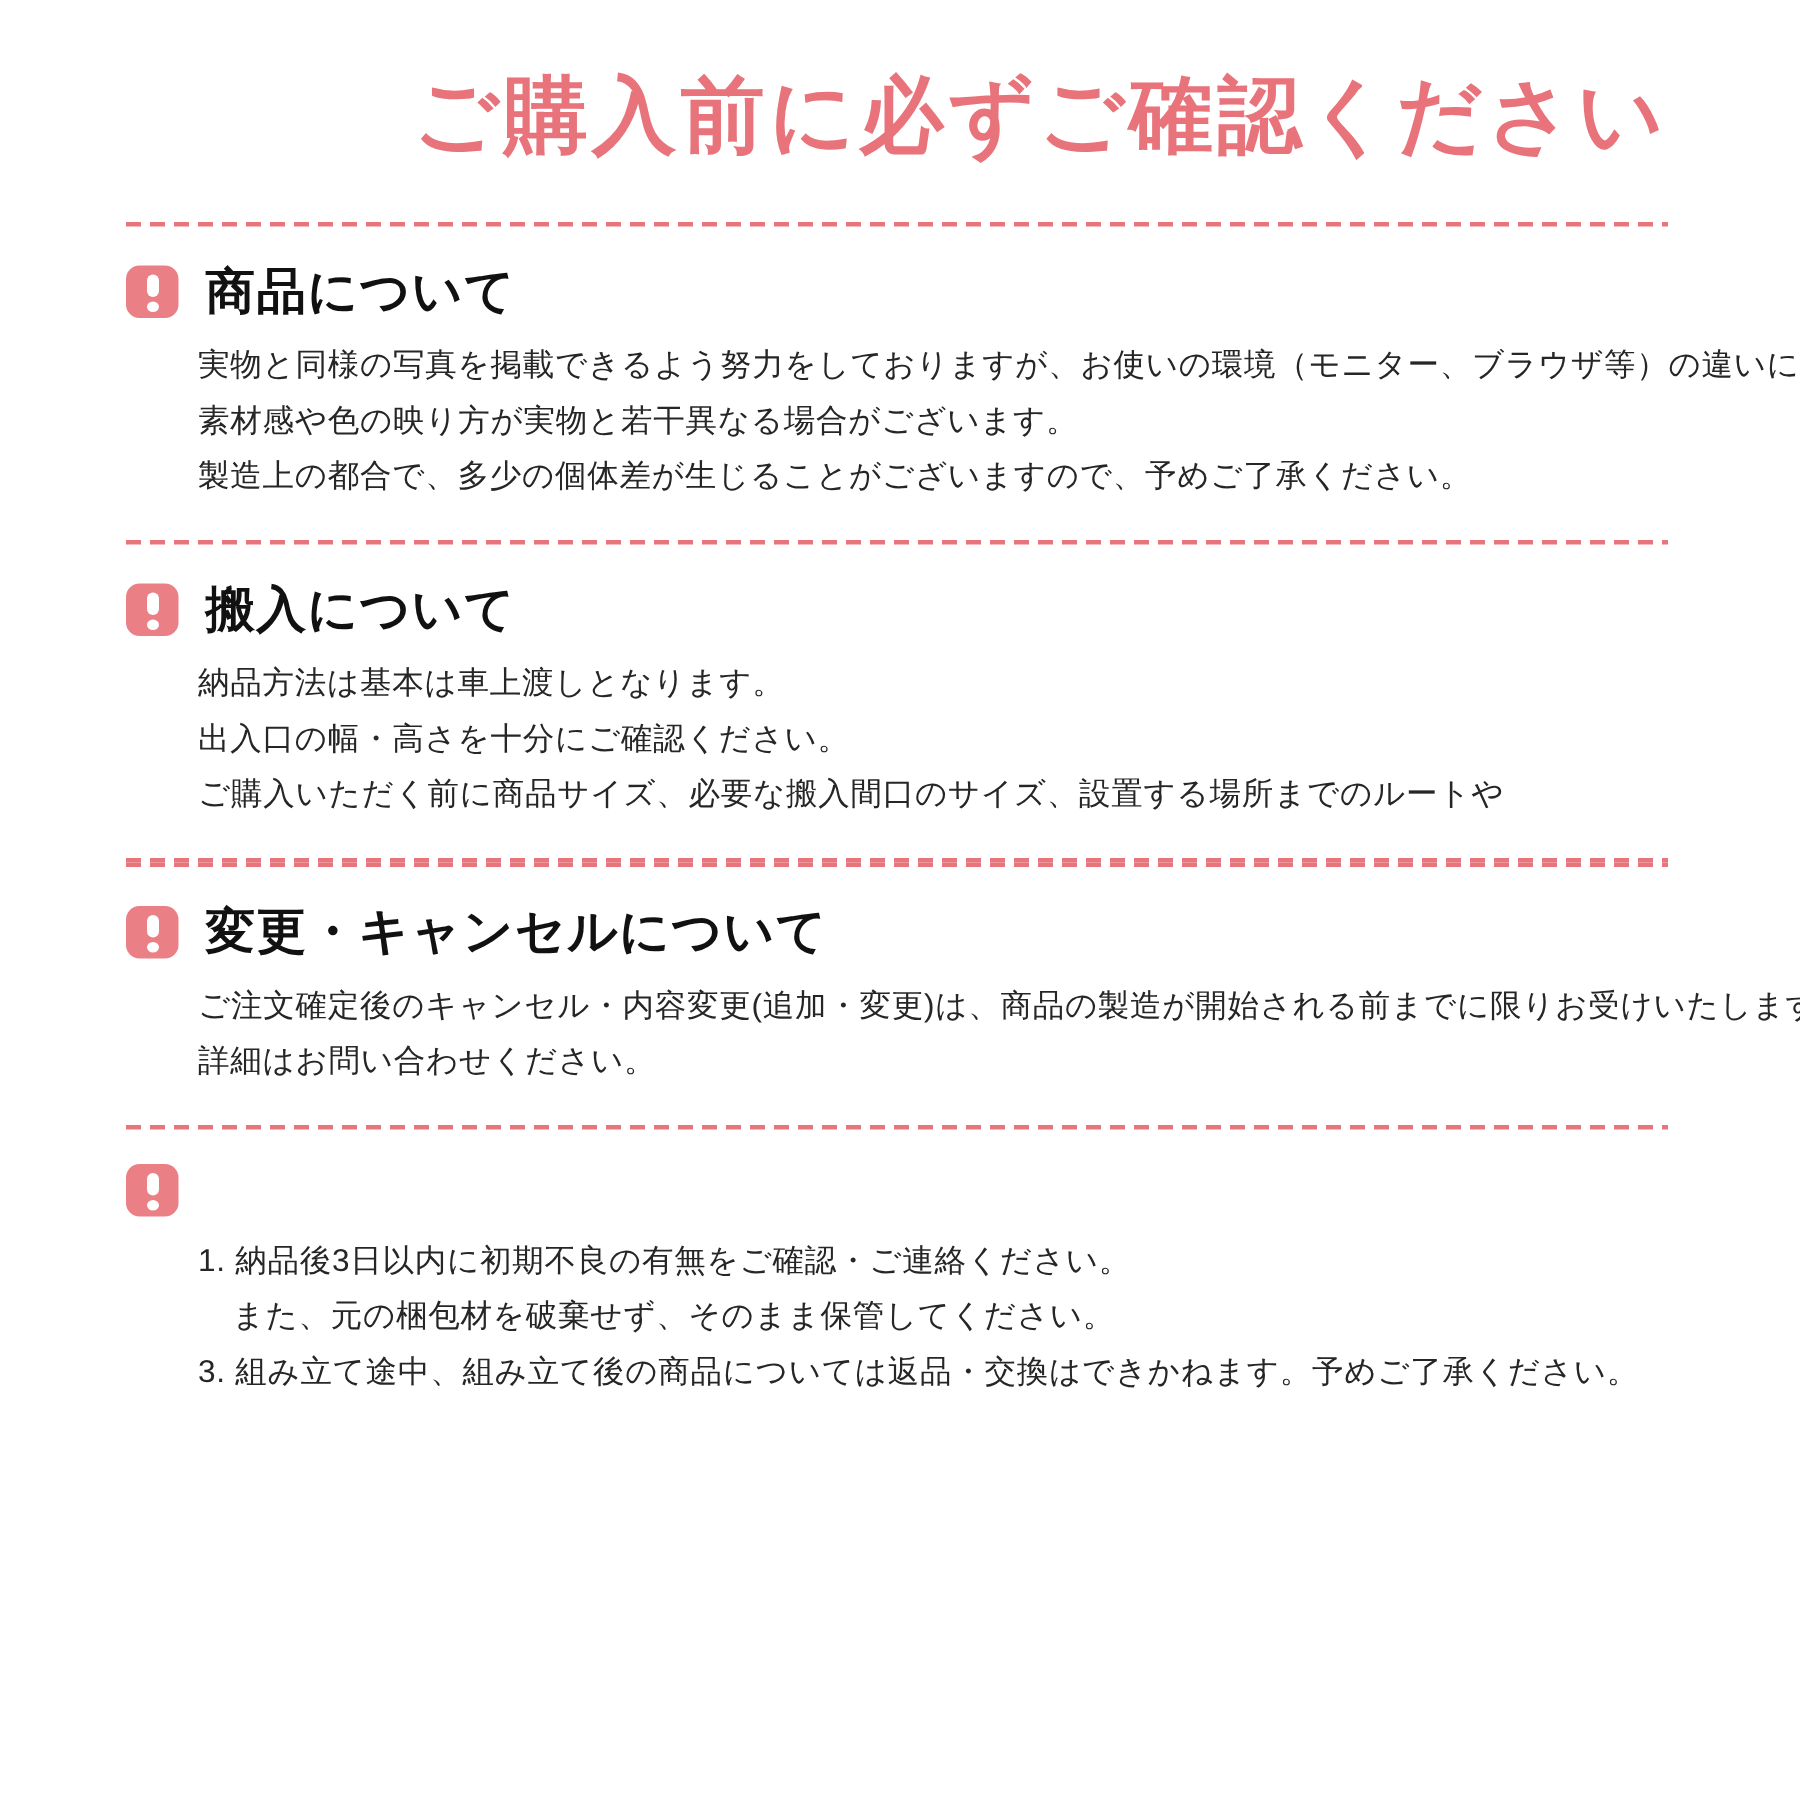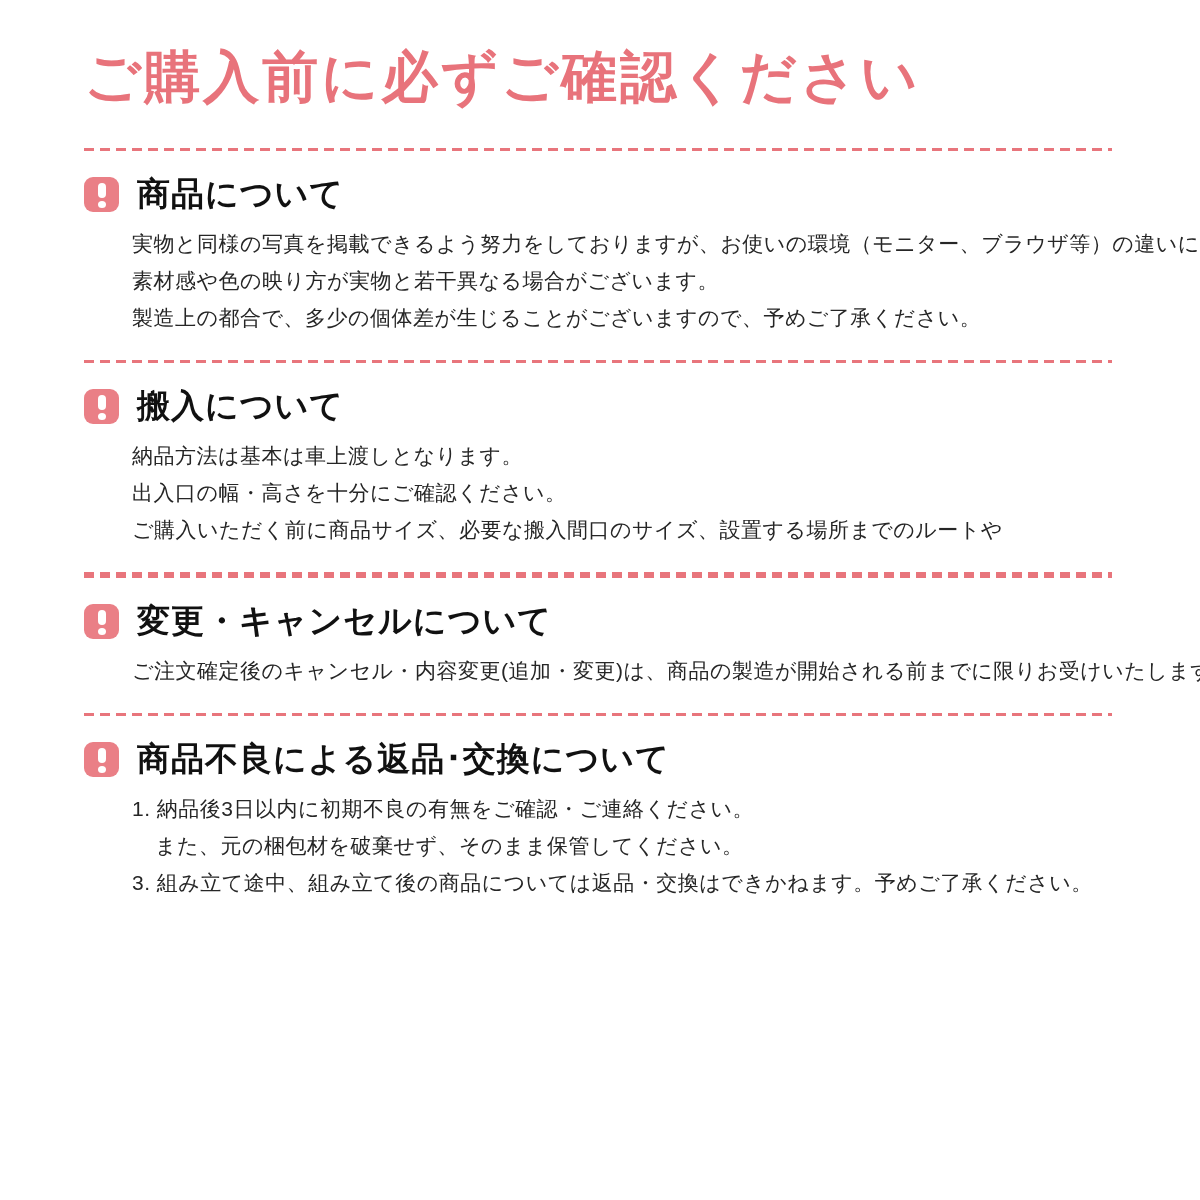--- a/index.html
+++ b/index.html
@@ -11,21 +11,21 @@
   .page {
     width: 1200px;
     height: 1200px;
     margin: 0 auto;
     box-sizing: border-box;
     padding: 40px 88px 0 84px;
     background: #ffffff;
     overflow: hidden;
   }
   .page-title {
-    text-align: left;
+    text-align: right;
     color: #E8737B;
     font-size: 56px;
     font-weight: 900;
     letter-spacing: 3px;
     line-height: 74px;
     margin: 0 0 34px 0;
   }
   .divider {
     height: 3px;
     background: repeating-linear-gradient(90deg,
@@ -138,32 +138,32 @@
   <div class="section">
     <div class="heading-row">
       <span class="alert-icon">
           <span class="bar"></span>
           <span class="dot"></span>
         </span>
       <h2 class="section-heading">変更・キャンセルについて</h2>
     </div>
     <div class="section-body">
       <p class="line">ご注文確定後のキャンセル・内容変更(追加・変更)は、商品の製造が開始される前までに限りお受けいたします。</p>
+      <p class="line">詳細はお問い合わせください。</p>
     </div>
   </div>
 
   <div class="divider"></div>
 
   <div class="section">
     <div class="heading-row">
       <span class="alert-icon">
           <span class="bar"></span>
           <span class="dot"></span>
         </span>
-      <h2 class="section-heading">商品不良による返品･交換について</h2>
     </div>
     <div class="section-body">
       <p class="line">1. 納品後3日以内に初期不良の有無をご確認・ご連絡ください。</p>
       <p class="line indent">また、元の梱包材を破棄せず、そのまま保管してください。</p>
       <p class="line">3. 組み立て途中、組み立て後の商品については返品・交換はできかねます。予めご了承ください。</p>
     </div>
   </div>
 
 </div>
 

